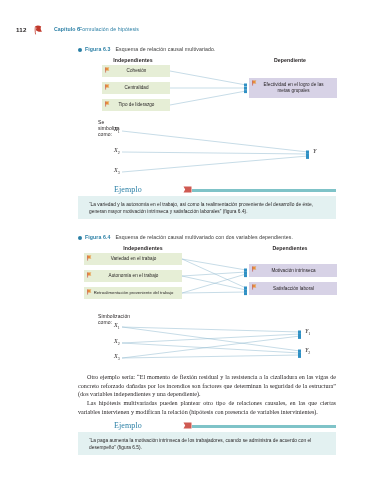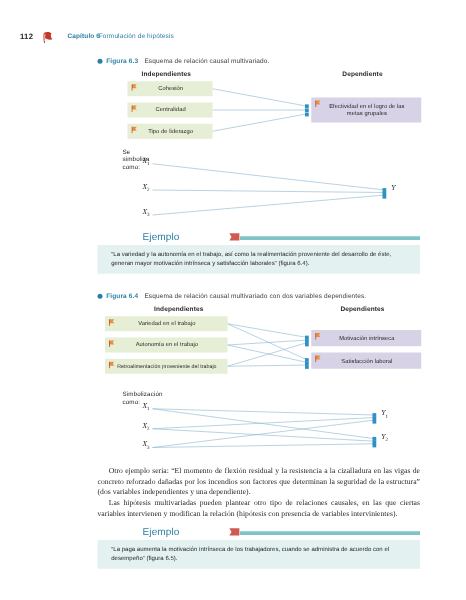--- a/index.html
+++ b/index.html
@@ -79,21 +79,21 @@
     position:absolute;font-family:"Liberation Serif", serif;
     font-size:6px;font-style:italic;color:#231f20;
   }
   .varlab sub{font-size:4px;font-style:normal;}
 
   
   .ejemplo{position:absolute;}
   .ej-bar{position:absolute;left:0;top:0;height:2.6px;background:#7fc3c8;}
   .ej-word{
     position:absolute;left:0;top:0;
-    font-family:Liberation Sans, sans-serif;
+    font-family:Liberation Serif, serif;
     font-size:8px;color:#2a7fa5;letter-spacing:.1px;padding-left:36px;
   }
   .ej-tab{position:absolute;width:9px;height:8px;}
   .ej-tab svg{display:block}
   .ej-body{
     position:absolute;
     background:#e3f1f1;
     box-sizing:border-box;
     font-family:"Liberation Sans", sans-serif;
     font-size:4.8px;color:#231f20;line-height:1.5;

